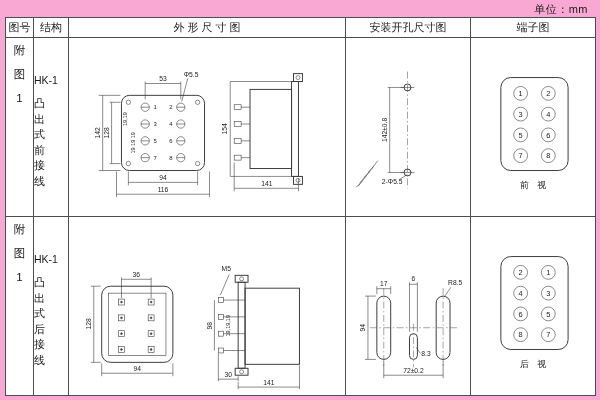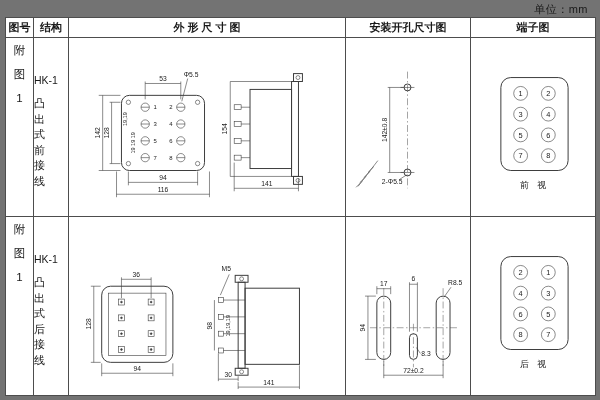--- a/index.html
+++ b/index.html
@@ -1,21 +1,21 @@
 <!DOCTYPE html>
 <html><head>
 <meta charset="utf-8">
 <style>
   * { margin:0; padding:0; box-sizing:border-box; }
   body { width:600px; height:400px; font-family:"Liberation Sans","DejaVu Sans",sans-serif; background:#fbfbfa; color:#1a1a1a; }
-  .page { position:relative; width:600px; height:400px; overflow:hidden; background:#737373; }
+  .page { position:relative; width:600px; height:400px; overflow:hidden; background:#f9a8d4; }
   .unit-label { position:absolute; top:2px; right:12px; font-size:11px; letter-spacing:0.5px; }
   table.spec { position:absolute; top:17px; left:5px; width:590px; border-collapse:collapse; table-layout:fixed; background:#fff; }
   th, td { border:1px solid #4d4d4d; padding:0; }
-  th { font-size:11px; font-weight:bold; height:20px; text-align:center;margin-top:36px; }
+  th { font-size:11px; font-weight:normal; height:20px; text-align:center;margin-top:36px; }
   tr.drow td { height:179px; vertical-align:top; }
   td.fig-cell { vertical-align:middle; text-align:center; }
   .fig-text { white-space:pre-line; font-size:11.5px; line-height:2.1; }
   td.struct-cell { padding-top:36px; }
   .model-label { font-size:10.5px; margin-bottom:10px; }
   .struct-text { white-space:pre-line; font-size:11px; line-height:1.42; }
   td.draw-cell { vertical-align:middle; }
   svg { display:block; width:100%; height:177px; font-family:"Liberation Sans","DejaVu Sans",sans-serif; }
   .ln  { stroke:#3c3c3c; fill:none; stroke-width:1; }
   .thin{ stroke:#3c3c3c; fill:none; stroke-width:0.6; }

